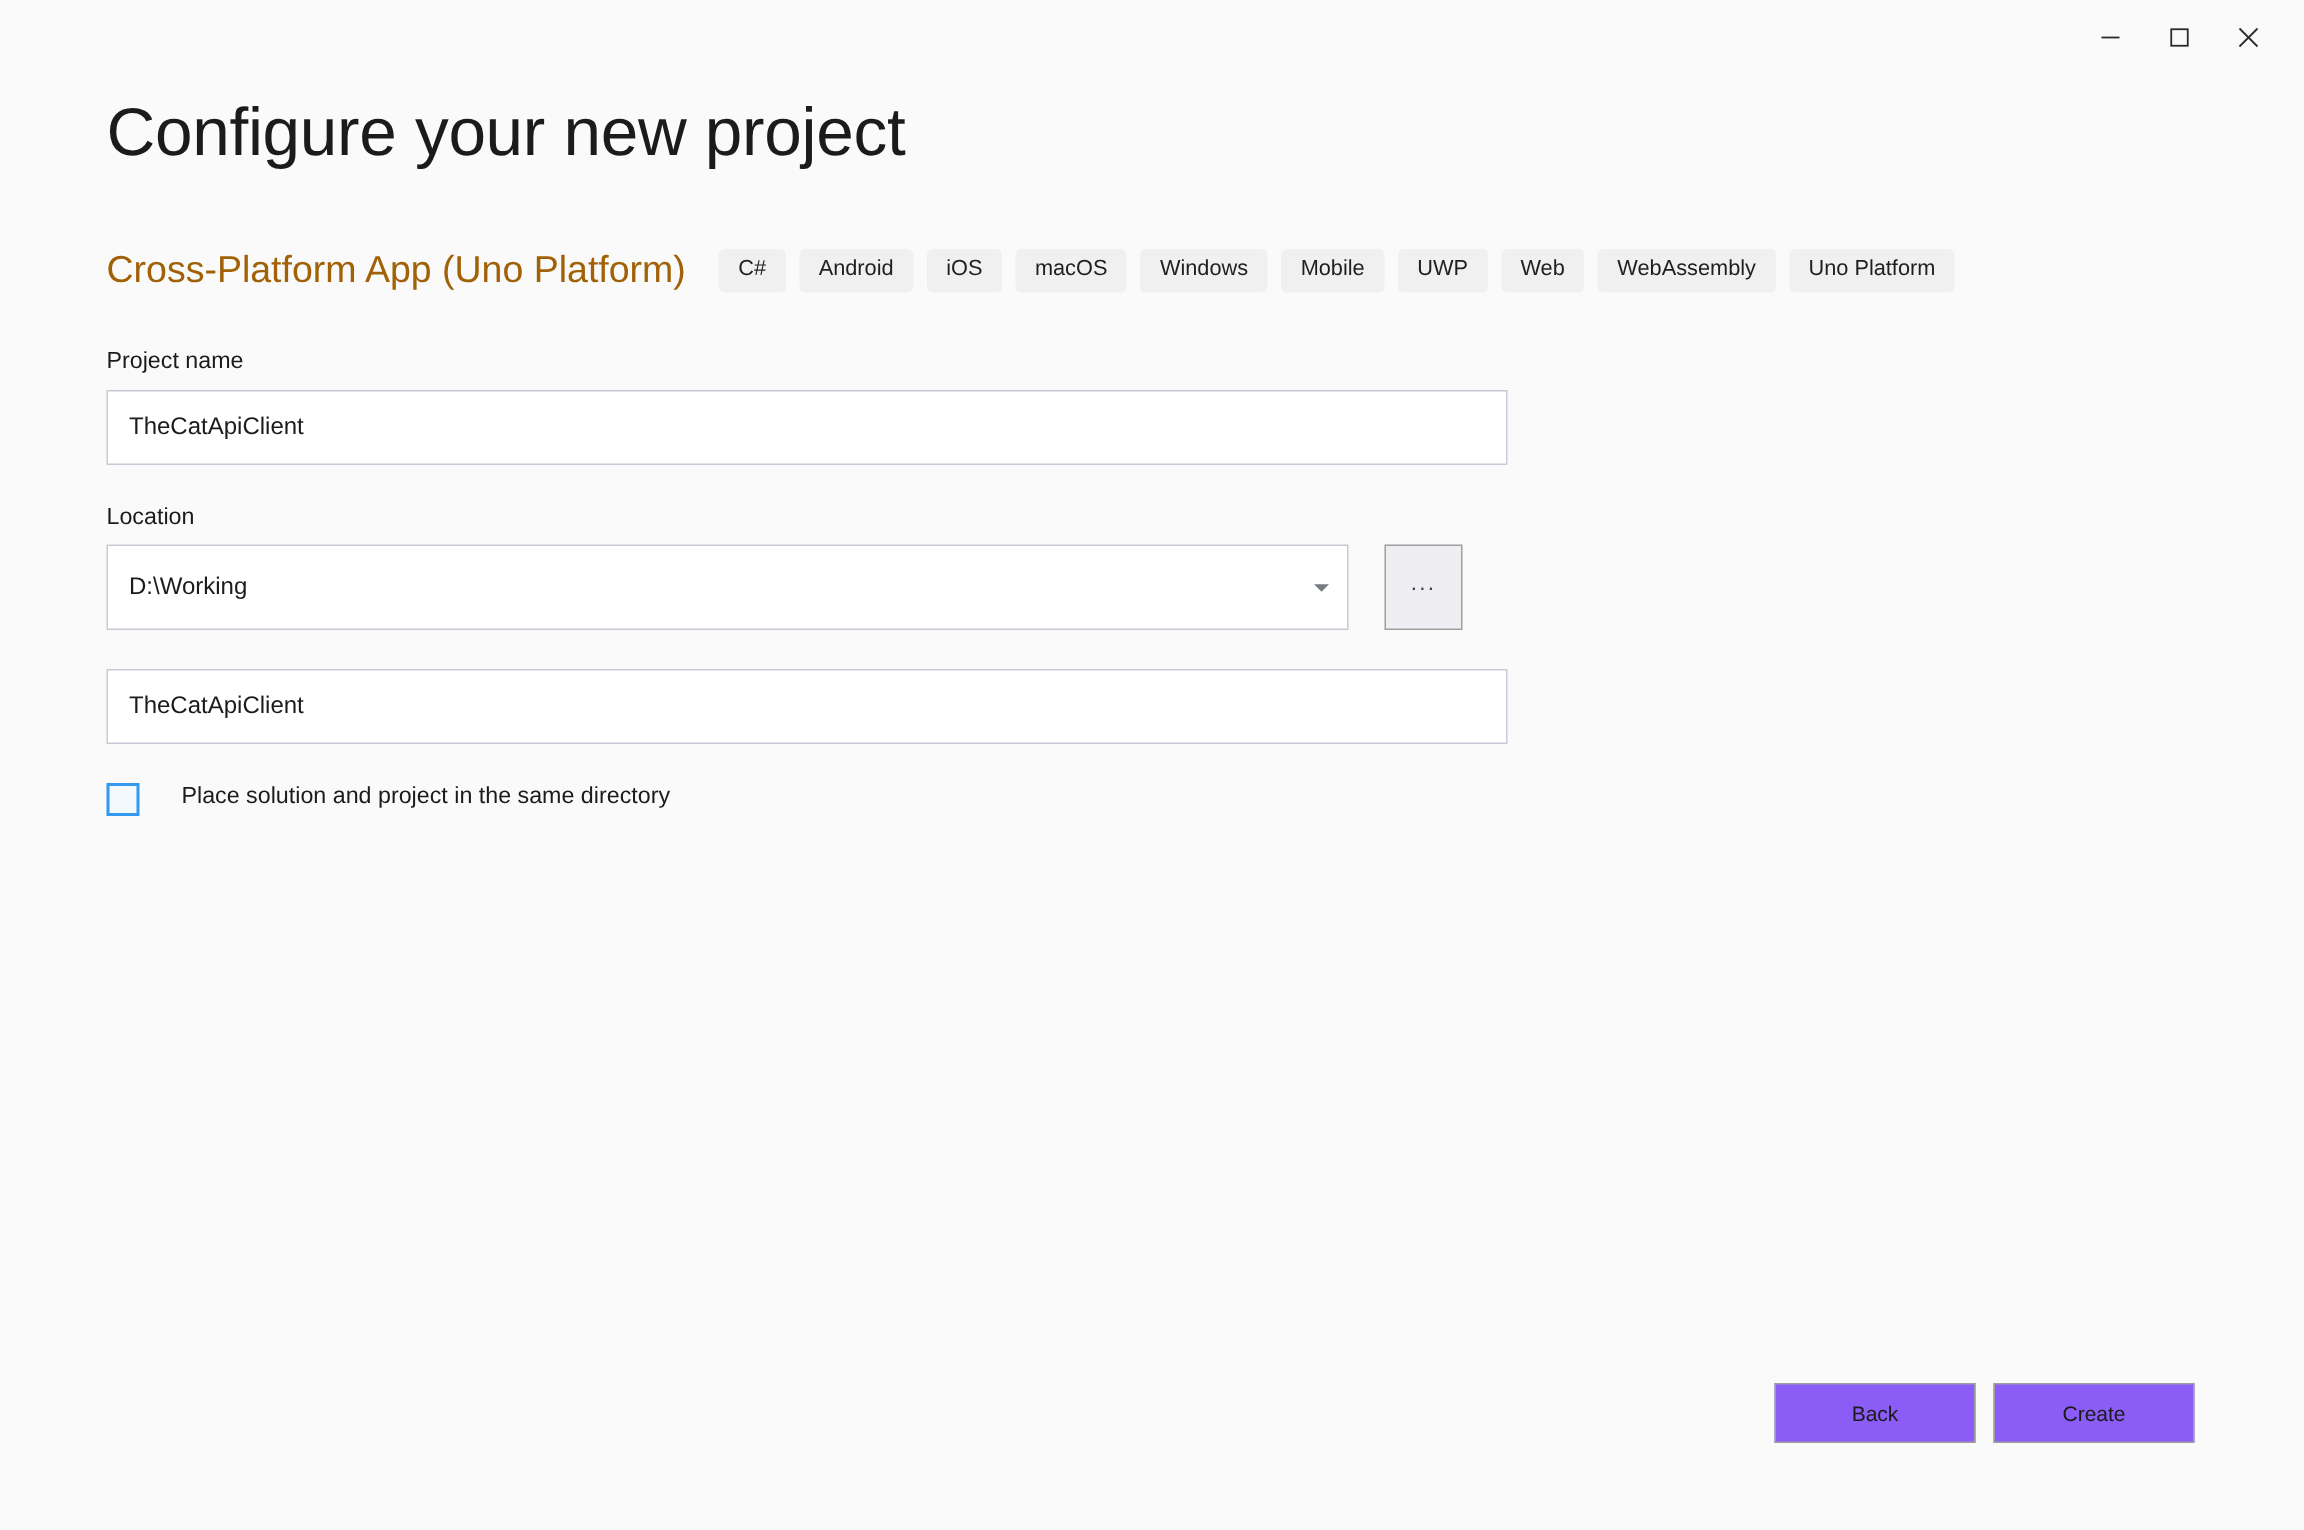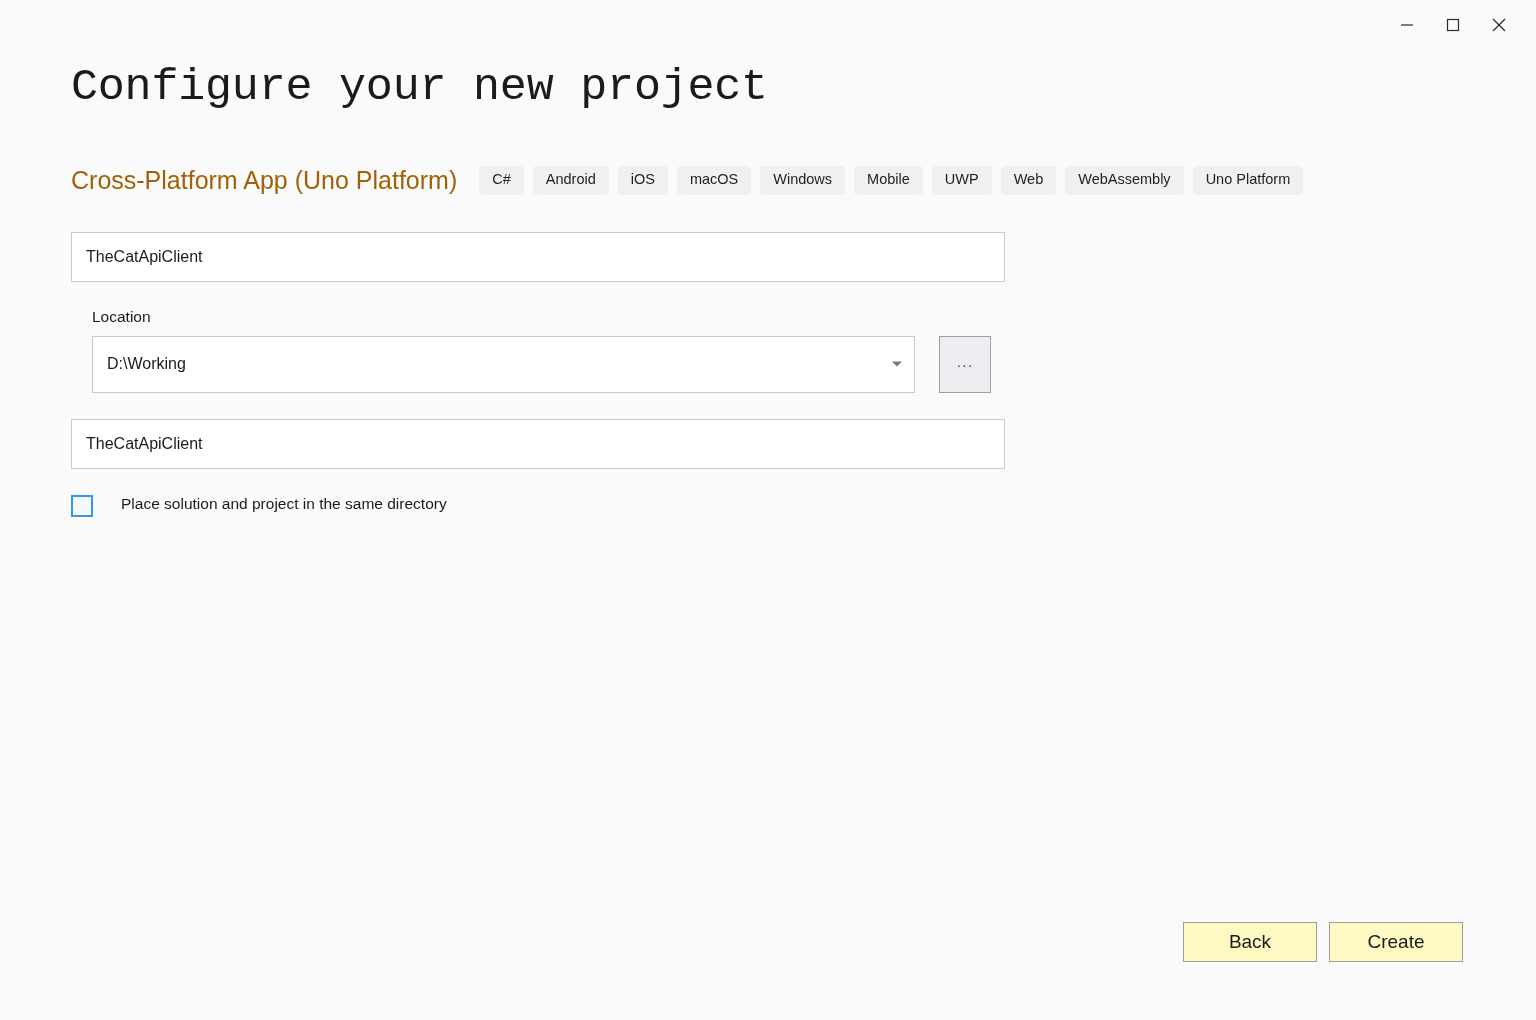--- a/index.html
+++ b/index.html
@@ -45,21 +45,20 @@
     position: absolute;
     left: 71px;
     top: 63px;
     font-size: 45px;
     font-weight: 400;
     line-height: 1.1;
     letter-spacing: -0.2px;
     color: #1B1B1B;
     margin: 0;
     white-space: nowrap;
-    font-family: Liberation Mono, monospace;
   }
   .subtitle-row {
     position: absolute;
     left: 71px;
     top: 166px;
     display: flex;
     align-items: center;
     gap: 0;
   }
   .template-name {
@@ -107,21 +106,21 @@
     box-sizing: border-box;
     background: #FFFFFF;
     border: 1px solid #C6CAD6;
     display: flex;
     align-items: center;
     padding: 0 14px;
     font-size: 16px;
     color: #1B1B1B;
   }
   .field { margin-bottom: 26px; }
-  .field.loc { margin-bottom: 26px; margin-left: 21px; }
+  .field.loc { margin-bottom: 26px; }
 
   .combo-row {
     display: flex;
     align-items: flex-end;
     gap: 24px;
   }
   .combo {
     position: relative;
     width: 828px;
     height: 57px;
@@ -201,23 +200,23 @@
     position: absolute;
     right: 73px;
     bottom: 58px;
     display: flex;
     gap: 12px;
   }
   .btn {
     width: 134px;
     height: 40px;
     box-sizing: border-box;
-    background: #fef9c3;
+    background: #8b5cf6;
     border: 1px solid #9E9E9E;
-    font-size: 19px;
+    font-size: 14px;
     color: #1B1B1B;
     display: flex;
     align-items: center;
     justify-content: center;
     cursor: default;
     font-family: "Liberation Sans", sans-serif;
   }
 </style>
 </head>
 <body>
@@ -261,20 +260,21 @@
     <span class="tag">UWP</span>
     <span class="tag">Web</span>
     <span class="tag">WebAssembly</span>
     <span class="tag">Uno Platform</span>
   </div>
 </div>
 
 <div class="form">
 
   <div class="field">
+    <div class="field-label">Project name</div>
     <div class="input-box">TheCatApiClient</div>
   </div>
 
   <div class="field loc">
     <div class="field-label">Location</div>
     <div class="combo-row">
       <div class="combo">
         <span>D:\Working</span>
         <span class="combo-arrow"></span>
       </div>

